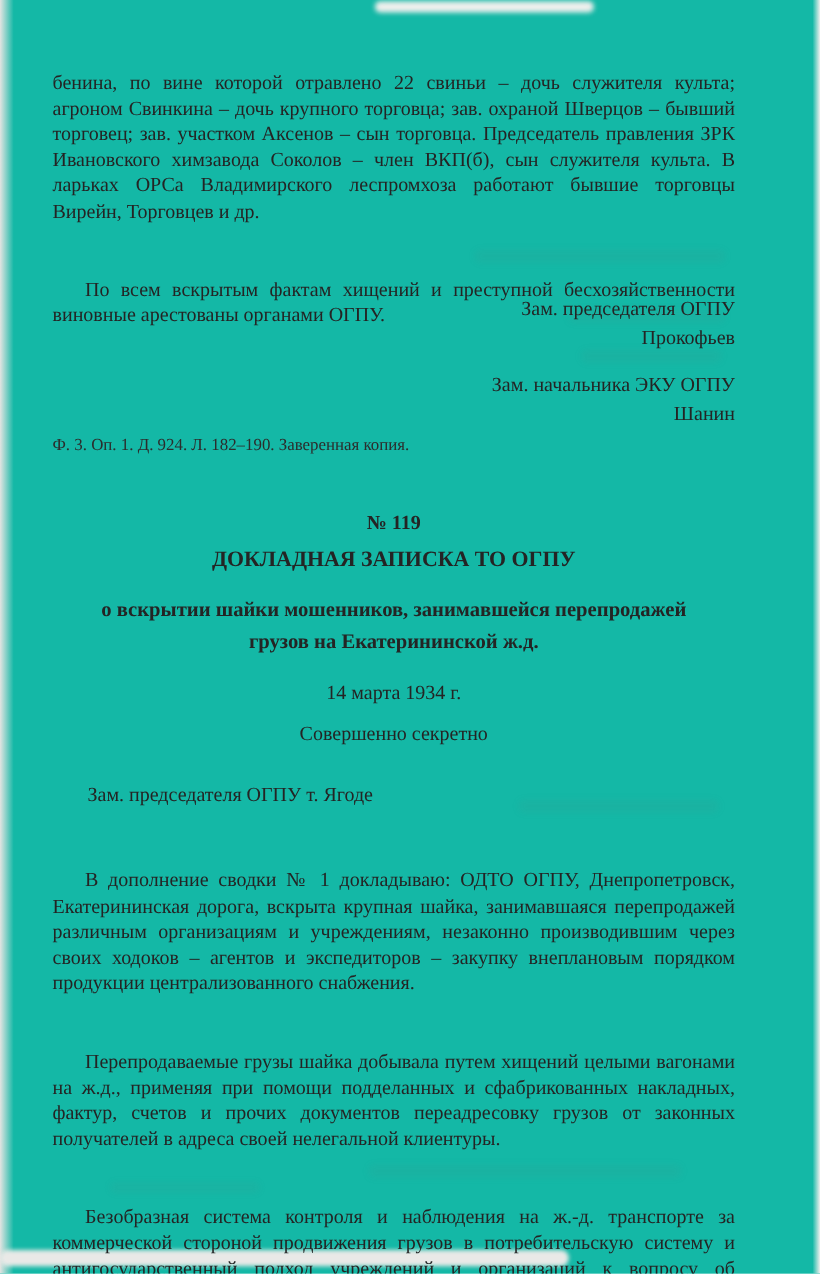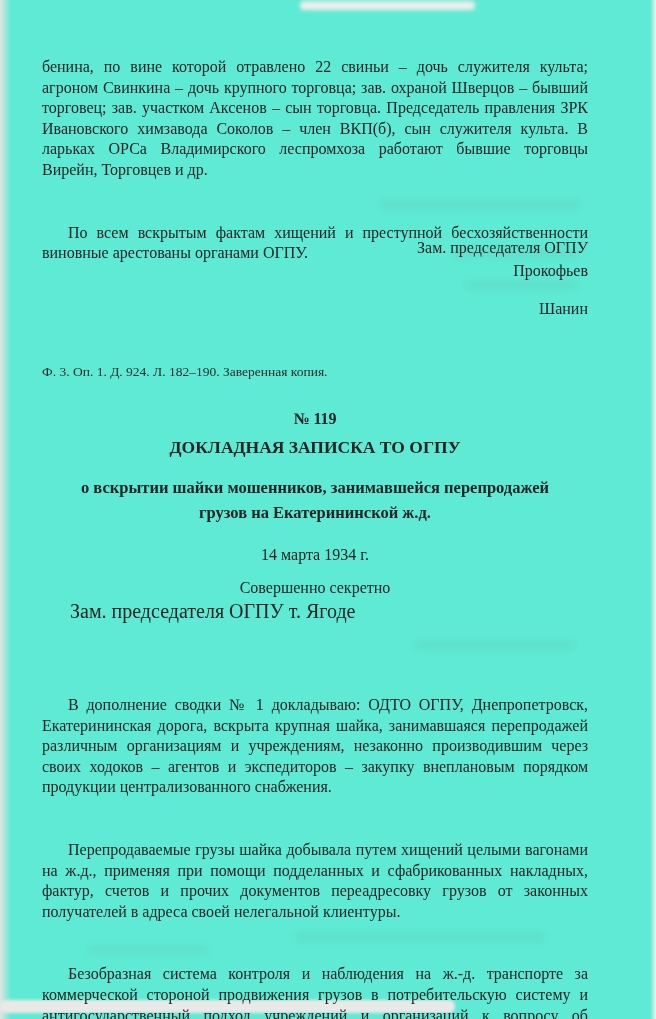--- a/index.html
+++ b/index.html
@@ -5,21 +5,21 @@
   * { margin: 0; padding: 0; box-sizing: border-box; }
   html, body { width: 656px; height: 1019px; }
   body {
     background: #ffffff;
     font-family: "Liberation Serif", "DejaVu Serif", serif;
   }
   .page {
     position: relative;
     width: 656px;
     height: 1019px;
-    background: #5eead4;
+    background: #14b8a6;
     overflow: hidden;
     color: #242424;
   }
   .col {
     position: absolute;
     left: 42px;
     width: 546px;
   }
   .body-text {
     font-size: 16px;
@@ -29,31 +29,31 @@
   .body-text p.indent { text-indent: 26px; margin-top: 42px; }
   .right-align { text-align: center; }
   .center { text-align: center; }
 
   .tail-block  { top: 57px; }
 
   .sig-block   { font-size: 16px; line-height: 23px; text-align: right; }
   .sig-1       { top: 236px; }
   .sig-2       { top: 297px; }
 
-  .archive-ref { top: 363px; font-size: 13.5px; line-height: 17px; color: #2c2c2c; }
+  .archive-ref { top: 347px; font-size: 13.5px; line-height: 17px; color: #2c2c2c; }
 
   .doc-number  { top: 410px; font-size: 16px; font-weight: bold; }
   .doc-title   { top: 437px; font-size: 17.5px; font-weight: bold; }
   .doc-subtitle{ top: 475px; font-size: 16.5px; font-weight: bold; line-height: 25px; }
   .doc-subtitle .inner { max-width: 520px; margin: 0 auto; text-align: center; }
 
   .doc-date    { top: 546px; font-size: 16px; }
   .doc-class   { top: 579px; font-size: 16px; }
 
-  .addressee   { top: 600px; font-size: 20px; }
+  .addressee   { top: 628px; font-size: 16px; }
   .addressee span { margin-left: 28px; }
 
   .main-body   { top: 653px; }
 
   .page-number { top: 960px; font-size: 15px; text-align: right; }
 
   
   .edge-left {
     position: absolute; left: 0; top: 0; width: 11px; height: 100%;
     background: linear-gradient(to right, #e4e4e2, rgba(255,255,255,0));
@@ -100,20 +100,21 @@
   <div class="col tail-block body-text">
     <p>бенина, по вине которой отравлено 22 свиньи – дочь служителя культа; агроном Свинкина – дочь крупного торговца; зав. охраной Шверцов – бывший торговец; зав. участком Аксенов – сын торговца. Председатель правления ЗРК Ивановского химзавода Соколов – член ВКП(б), сын служителя культа. В ларьках ОРСа Владимирского леспромхоза работают бывшие торговцы Вирейн, Торговцев и др.</p>
     <p class="indent">По всем вскрытым фактам хищений и преступной бесхозяйственности виновные арестованы органами ОГПУ.</p>
   </div>
 
   <div class="col sig-block sig-1">
     <div>Зам. председателя ОГПУ</div>
     <div>Прокофьев</div>
   </div>
   <div class="col sig-block sig-2">
+    <div>Зам. начальника ЭКУ ОГПУ</div>
     <div>Шанин</div>
   </div>
 
   <div class="col archive-ref">Ф. 3. Оп. 1. Д. 924. Л. 182–190. Заверенная копия.</div>
 
   <div class="col doc-number center">№ 119</div>
 
   <div class="col doc-title center">ДОКЛАДНАЯ ЗАПИСКА ТО ОГПУ</div>
 
   <div class="col doc-subtitle center">

